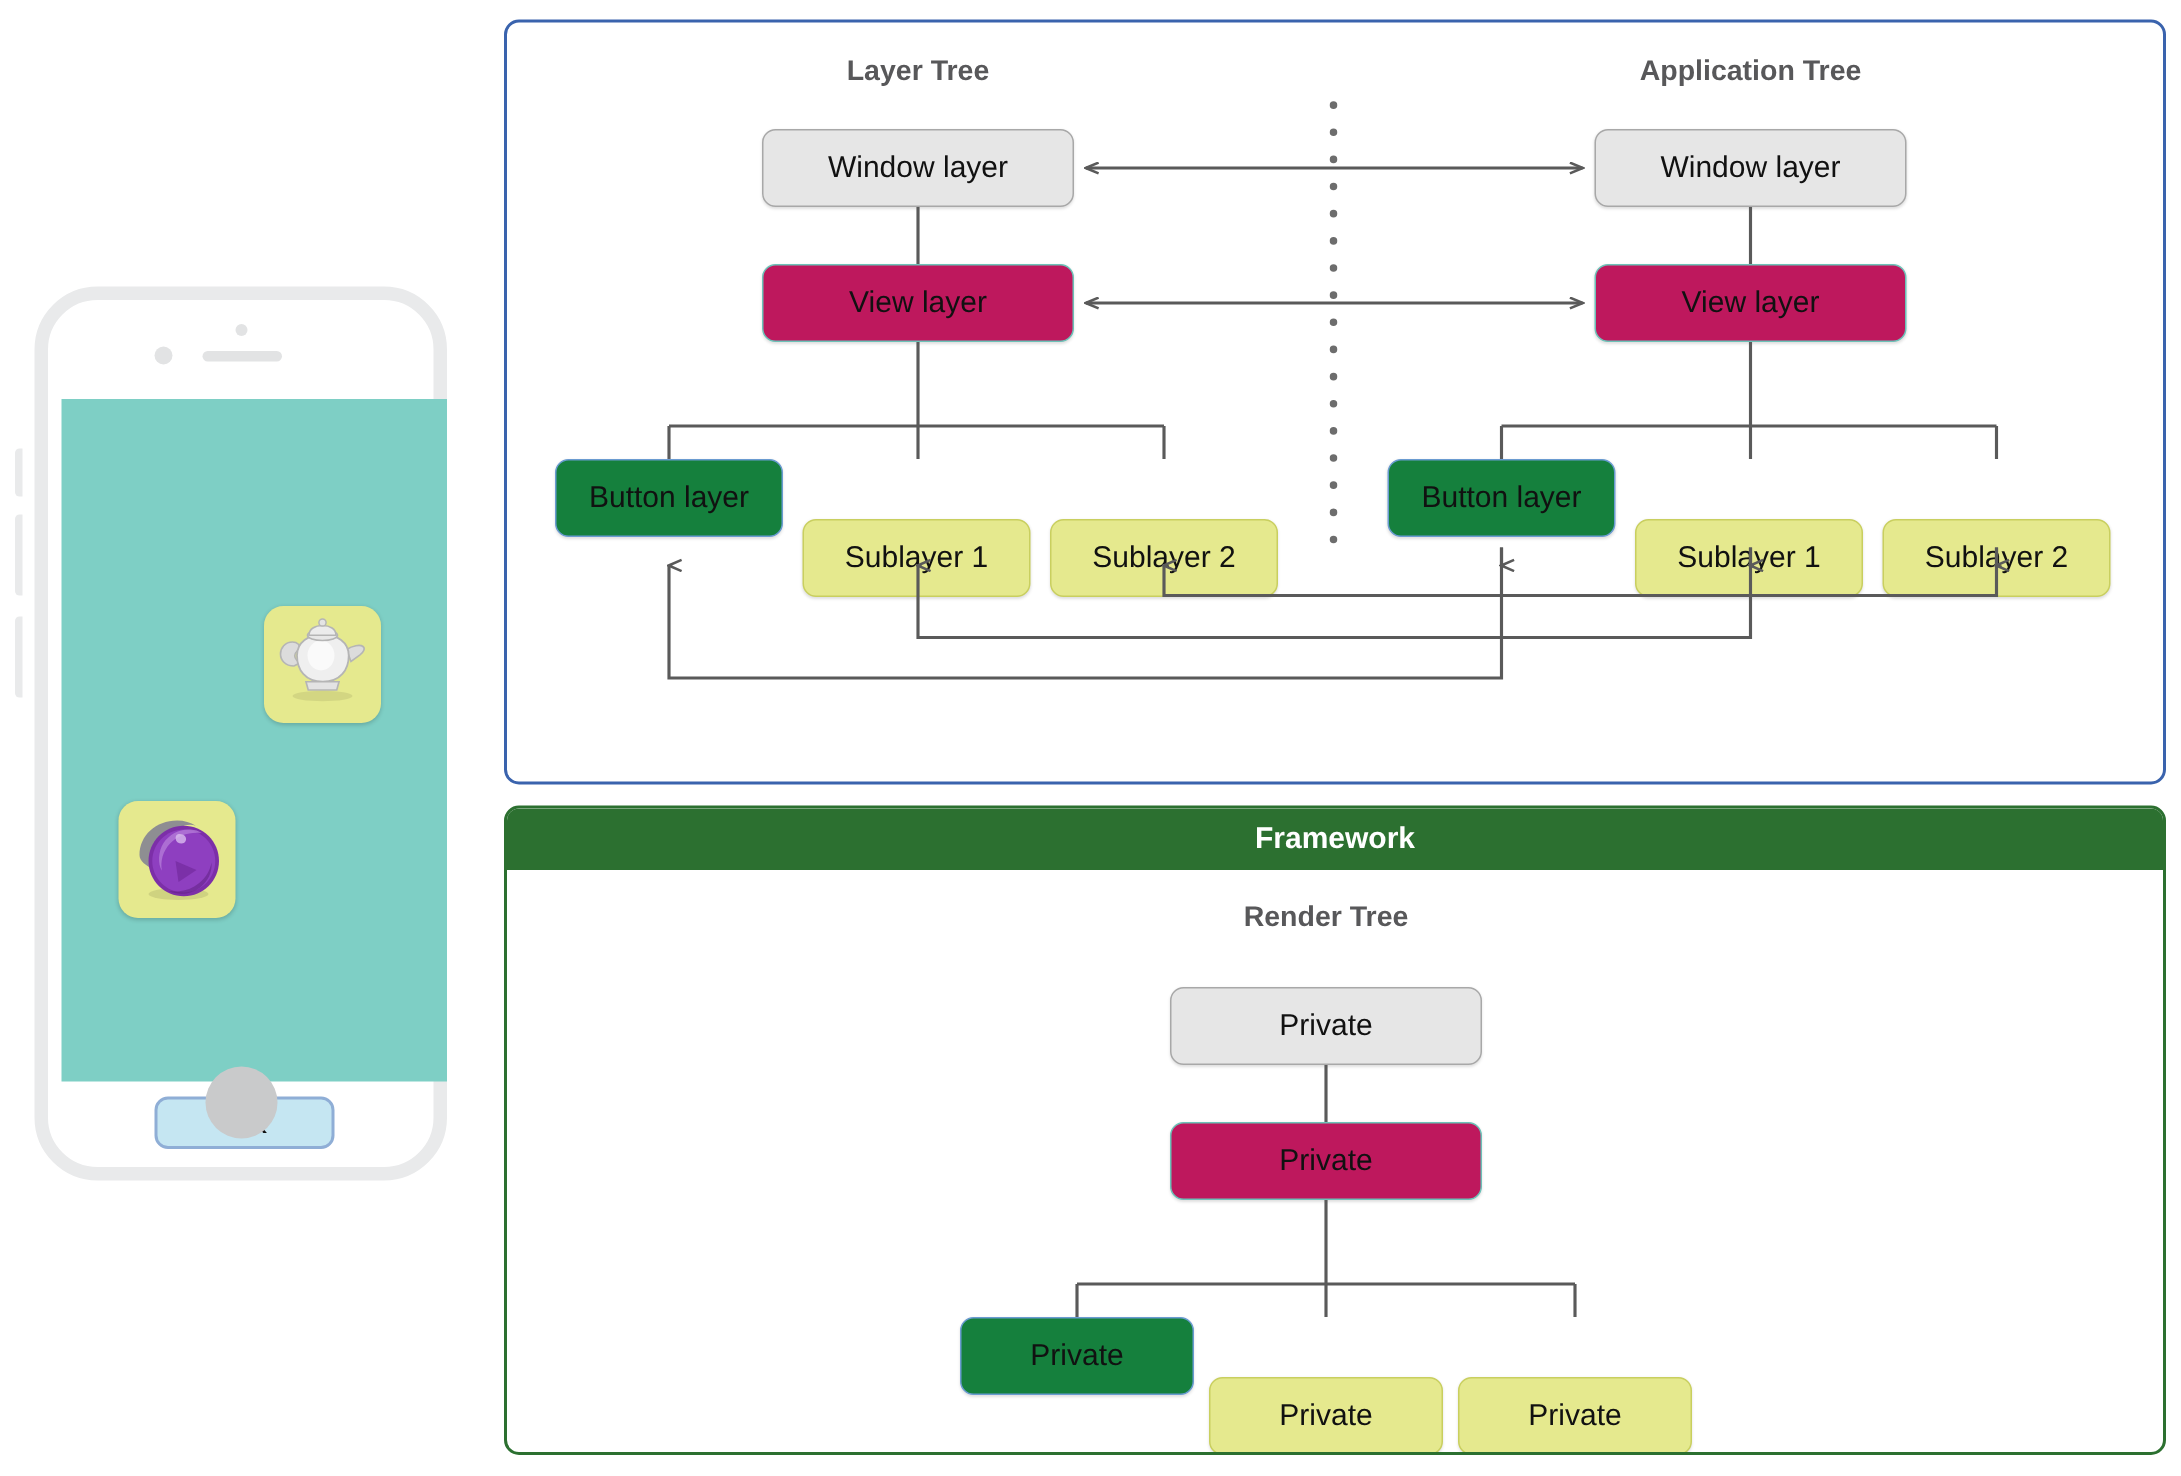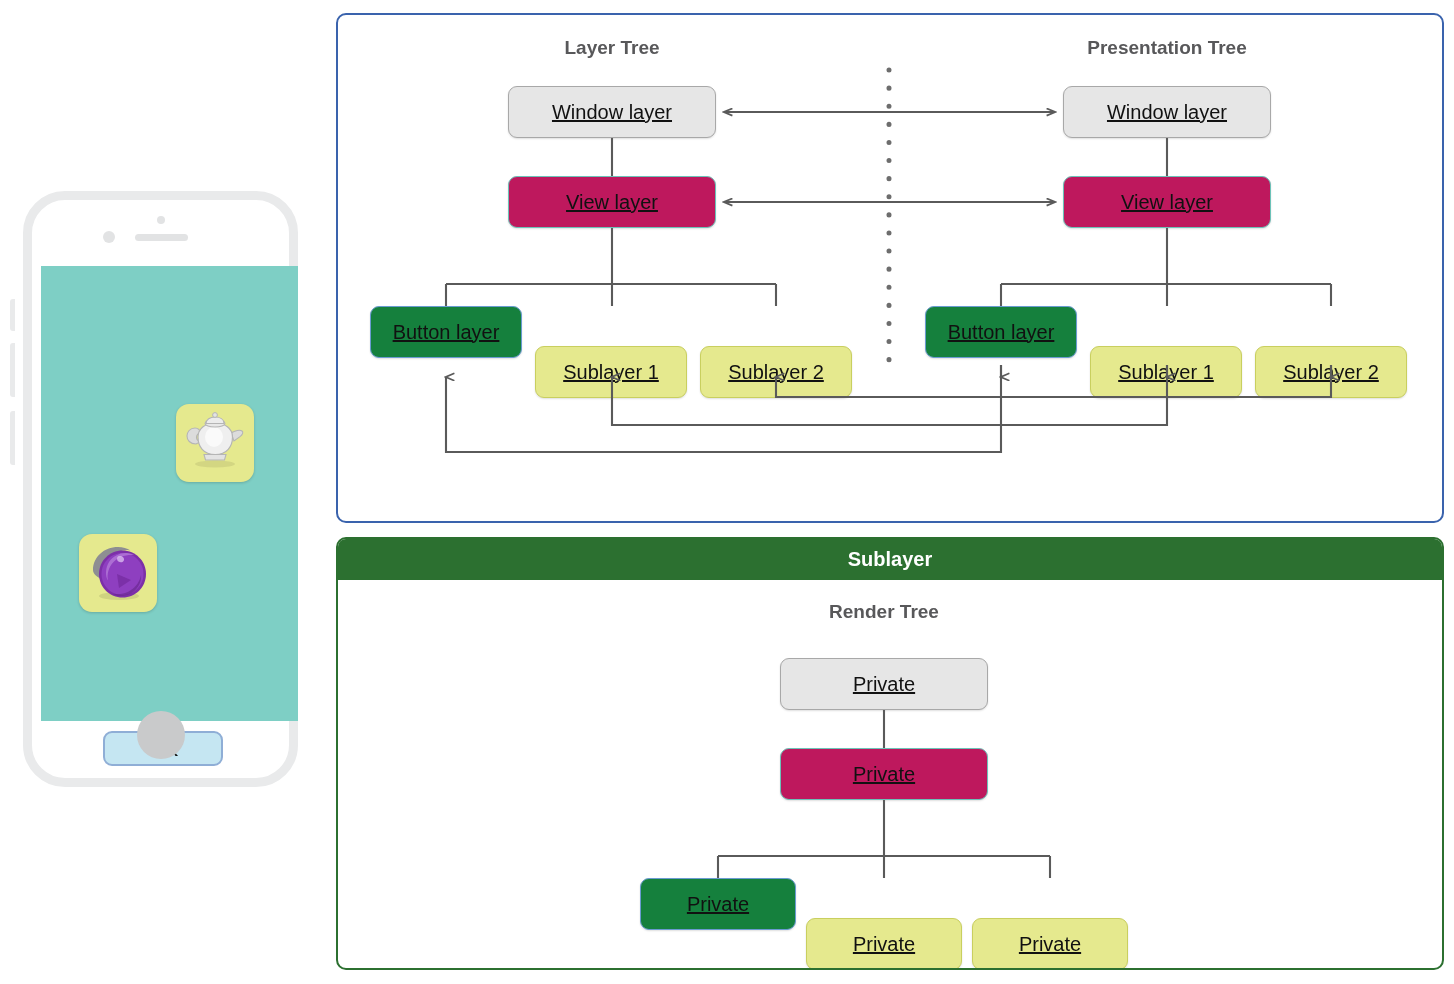--- a/index.html
+++ b/index.html
@@ -163,21 +163,20 @@
   .node {
     position: absolute;
     display: flex;
     align-items: center;
     justify-content: center;
     border-radius: 9px;
     box-sizing: border-box;
     font-size: 20px;
     color: #111111;
     box-shadow: 0 1px 2px rgba(0,0,0,.13);
-    text-decoration: underline;
   }
   .node.grey  { background: #e6e6e6; border: 1.5px solid #a8a8a8; }
   .node.teal  { background: #be185d; border: 1.5px solid #6cc2b8; }
   .node.blue  { background: #15803d; border: 1.5px solid #6a9bd1; }
   .node.olive { background: #e5e98e; border: 1.5px solid #c9cf5f; margin-top: 40px; }
 
   
   .wires {
     position: absolute;
     left: 0; top: 0;
@@ -231,21 +230,21 @@
     </div>
 
     <div class="phone-home"></div>
   </div>
 </div>
 
 <div class="panel" id="panel-application">
   <div class="panel-body" style="height:467px;">
 
     <div class="tree-title" style="left:274px; top:22px;">Layer Tree</div>
-    <div class="tree-title" style="left:829px; top:22px;">Presentation Tree</div>
+    <div class="tree-title" style="left:829px; top:22px;">Application Tree</div>
 
     <div class="node grey" style="left:170px; top:71px;  width:208px; height:52px;">Window layer</div>
     <div class="node teal" style="left:170px; top:161px; width:208px; height:52px;">View layer</div>
     <div class="node blue" style="left:32px;  top:291px; width:152px; height:52px;">Button layer</div>
     <div class="node olive" style="left:197px; top:291px; width:152px; height:52px;">Sublayer 1</div>
     <div class="node olive" style="left:362px; top:291px; width:152px; height:52px;">Sublayer 2</div>
 
     <div class="node grey" style="left:725px; top:71px;  width:208px; height:52px;">Window layer</div>
     <div class="node teal" style="left:725px; top:161px; width:208px; height:52px;">View layer</div>
     <div class="node blue" style="left:587px; top:291px; width:152px; height:52px;">Button layer</div>
@@ -295,21 +294,21 @@
         <line x1="829" y1="362" x2="829" y2="350" marker-start="url(#arrUp)"></line>
         <line x1="993" y1="362" x2="993" y2="350" marker-start="url(#arrUp)"></line>
       </g>
 
       <line x1="551" y1="55" x2="551" y2="355" stroke="#6d6d6d" stroke-width="5" stroke-linecap="round" stroke-dasharray="0.1 18"></line>
     </svg>
   </div>
 </div>
 
 <div class="panel" id="panel-framework">
-  <div class="panel-header">Sublayer</div>
+  <div class="panel-header">Framework</div>
   <div class="panel-body" style="height:390px;">
 
     <div class="tree-title" style="left:546px; top:21px;">Render Tree</div>
 
     <div class="node grey" style="left:442px; top:78px;  width:208px; height:52px;">Private</div>
     <div class="node teal" style="left:442px; top:168px; width:208px; height:52px;">Private</div>
     <div class="node blue" style="left:302px; top:298px; width:156px; height:52px;">Private</div>
     <div class="node olive" style="left:468px; top:298px; width:156px; height:52px;">Private</div>
     <div class="node olive" style="left:634px; top:298px; width:156px; height:52px;">Private</div>
 

